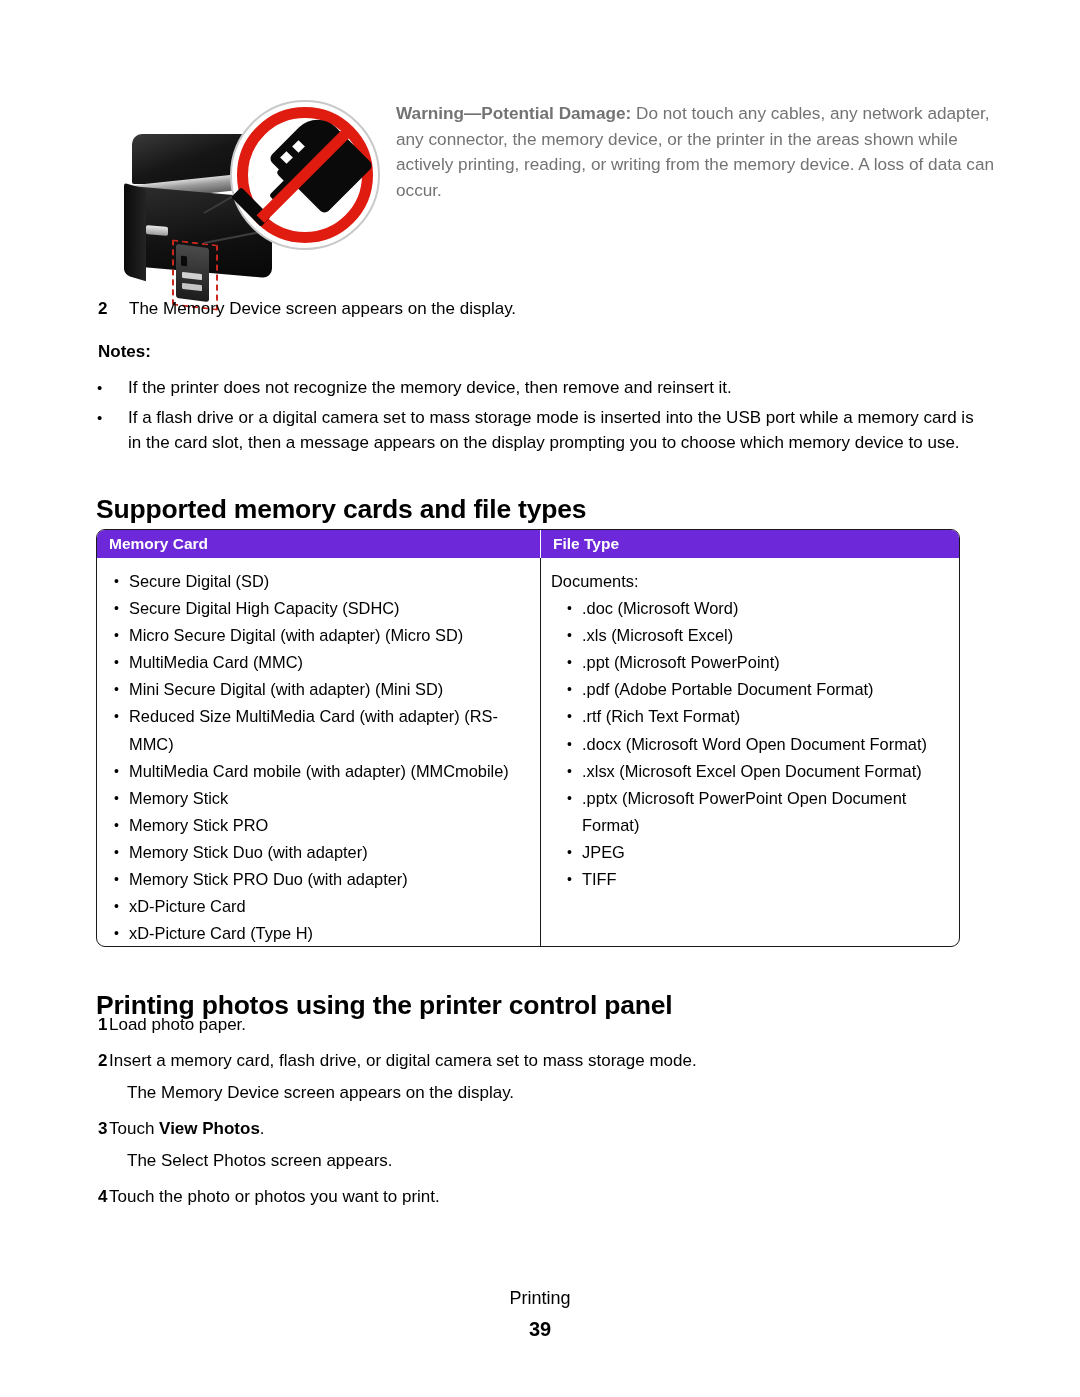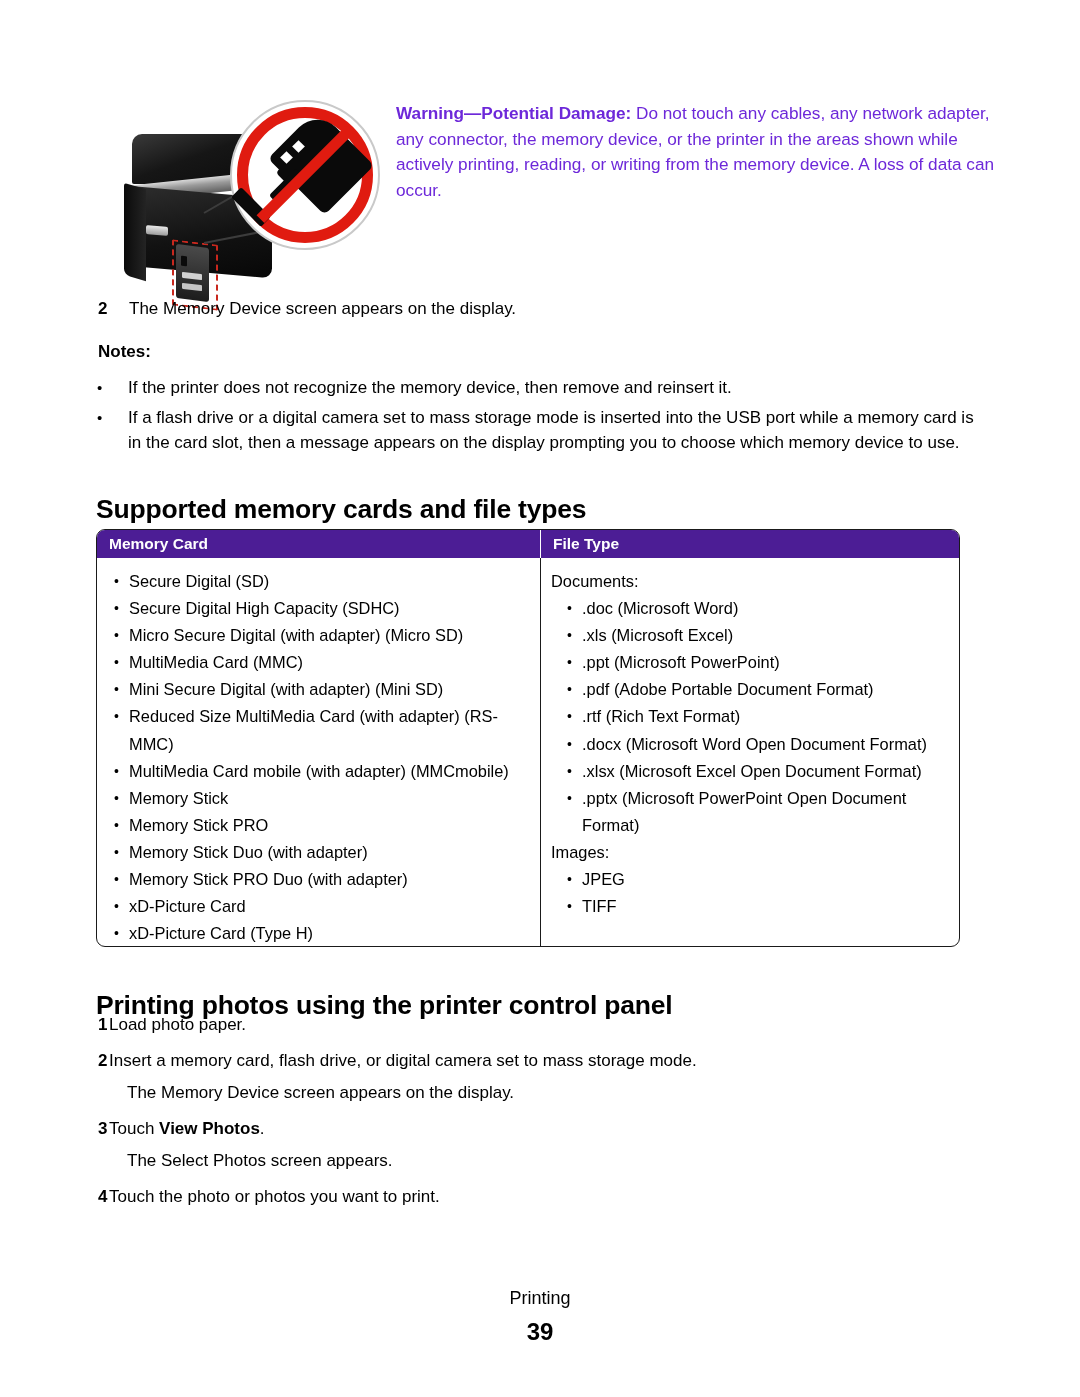--- a/index.html
+++ b/index.html
@@ -223,21 +223,21 @@
   }
 
   
   .warning-text {
     position: absolute;
     left: 396px;
     top: 101px;
     width: 602px;
     font-size: 17.2px;
     line-height: 25.5px;
-    color: #6d28d9;
+    color: #737373;
   }
   .warning-text b { font-weight: bold; }
 
   
   .step-row {
     position: absolute;
     font-size: 17px;
     line-height: 24px;
   }
   .step-num {
@@ -302,21 +302,21 @@
     height: 418px;
     border: 1.5px solid #1a1a1a;
     border-radius: 9px;
     box-sizing: border-box;
     background: #ffffff;
     overflow: hidden;
   }
   .table-header-row {
     display: flex;
     height: 28px;
-    background: #4c1d95;
+    background: #6d28d9;
   }
   .th {
     color: #ffffff;
     font-weight: bold;
     font-size: 15.5px;
     line-height: 28px;
     padding-left: 12px;
     box-sizing: border-box;
   }
   .th-card { width: 444px; border-right: 1.5px solid #ffffff; }
@@ -390,21 +390,21 @@
     width: 1080px;
     text-align: center;
     font-size: 18px;
   }
   .footer-page {
     position: absolute;
     left: 0;
     top: 1318px;
     width: 1080px;
     text-align: center;
-    font-size: 24px;
+    font-size: 20px;
     font-weight: bold;
   }
 </style>
 </head>
 <body>
 
 <div class="page">
 
   <div class="illustration">
     <div class="printer-body">
@@ -487,21 +487,20 @@
         <ul class="cell-list" id="document-types-list">
             <li>.doc (Microsoft Word)</li>
             <li>.xls (Microsoft Excel)</li>
             <li>.ppt (Microsoft PowerPoint)</li>
             <li>.pdf (Adobe Portable Document Format)</li>
             <li>.rtf (Rich Text Format)</li>
             <li>.docx (Microsoft Word Open Document Format)</li>
             <li>.xlsx (Microsoft Excel Open Document Format)</li>
             <li>.pptx (Microsoft PowerPoint Open Document Format)</li>
           </ul>
-        <div class="group-label">Images:</div>
         <ul class="cell-list" id="image-types-list">
             <li>JPEG</li>
             <li>TIFF</li>
           </ul>
       </div>
     </div>
   </div>
 
   <h2 class="section-heading" id="heading-printing">Printing photos using the printer control panel</h2>
 

